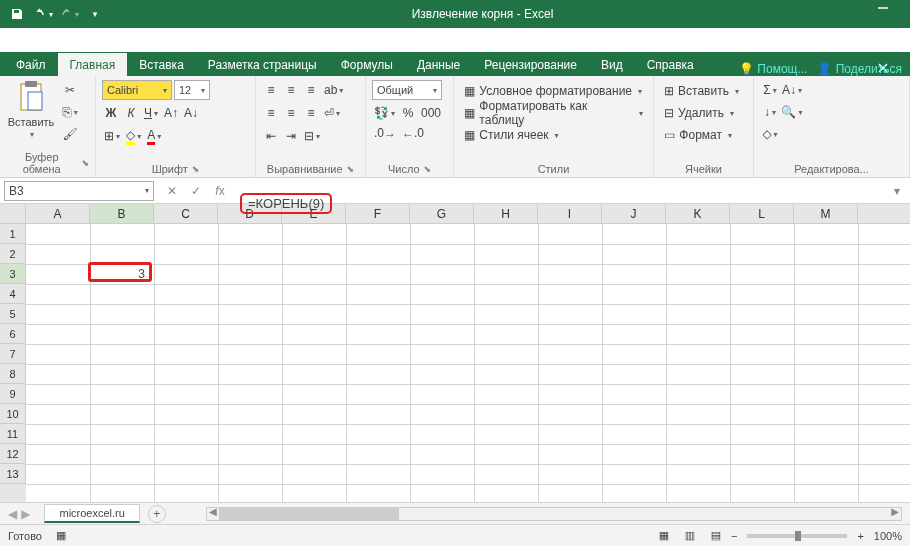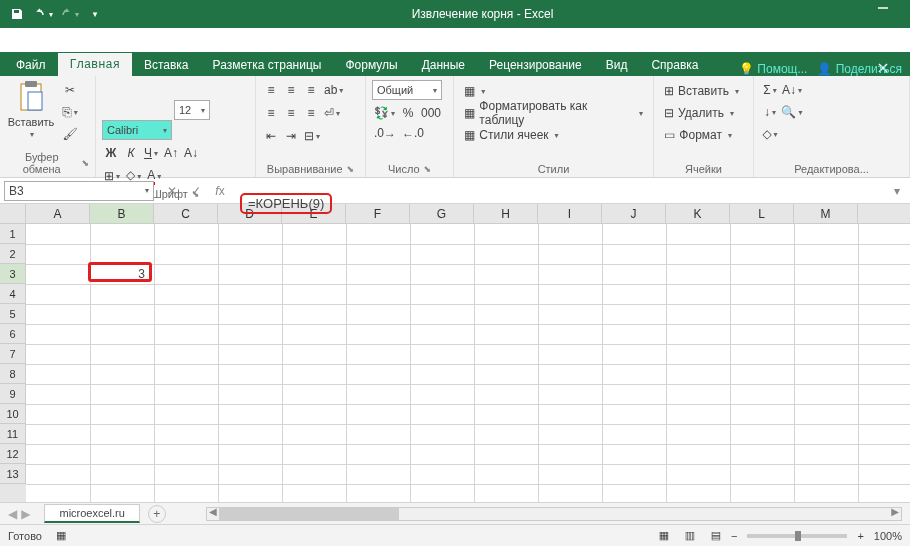--- a/index.html
+++ b/index.html
@@ -10,35 +10,35 @@
 .qat { display: flex; align-items: center; gap: 4px; padding-left: 6px; }
 .qat-btn { width: 22px; height: 22px; display: flex; align-items: center; justify-content: center; cursor: pointer; }
 .title-center { flex: 1; text-align: center; font-size: 12px; }
 .title-right { display: flex; align-items: center; gap: 2px; padding-right: 4px; flex-direction: column; }
 .login-btn { background: #fff; color: #217346; padding: 1px 10px; font-size: 11px; border: 1px solid #fff; }
 .win-btn { width: 34px; height: 28px; display: flex; align-items: center; justify-content: center; cursor: pointer; }
 
 
 .tabs { height: 24px; background: #217346; display: flex; align-items: flex-end; padding-left: 4px; margin-top: 24px; }
 .tab { padding: 5px 12px 4px; color: #fff; font-size: 12px; cursor: pointer; }
-.tab.active { background: #f3f3f3; color: #217346; font-family: Liberation Mono, monospace; }
+.tab.active { background: #f3f3f3; color: #217346; }
 .tabs-right { margin-left: auto; display: flex; align-items: center; padding-right: 8px; gap: 10px; }
 .tabs-right span { color: #5eead4; font-size: 12px; cursor: pointer; }
 
 
 .ribbon { height: 102px; background: #f3f3f3; border-bottom: 1px solid #d4d4d4; display: flex; }
 .group { border-right: 1px solid #e1e1e1; padding: 4px 6px 2px; display: flex; flex-direction: column; justify-content: space-between; }
 .group-content { flex: 1; display: flex; gap: 4px; }
 .group-label { text-align: center; font-size: 11px; color: #666; padding-top: 2px; display: flex; align-items: center; justify-content: center; gap: 4px; }
 .group-label .launcher { font-size: 9px; color: #888; cursor: pointer; }
 .big-btn { width: 50px; display: flex; flex-direction: column; align-items: center; gap: 2px; font-size: 11px; cursor: pointer; }
 .icon-stack { display: flex; flex-direction: column; gap: 2px; }
 .small-btn { width: 20px; height: 20px; display: flex; align-items: center; justify-content: center; cursor: pointer; }
 .font-row { display: flex; gap: 2px; align-items: center; margin-bottom: 3px; }
-.font-name { width: 70px; height: 20px; border: 1px solid #ababab; background: #5eead4; padding: 0 4px; font-size: 11px; display: flex; align-items: center; justify-content: space-between; margin-top: 40px; }
+.font-name { width: 70px; height: 20px; border: 1px solid #ababab; background: #fde047; padding: 0 4px; font-size: 11px; display: flex; align-items: center; justify-content: space-between; }
 .font-size { width: 36px; height: 20px; border: 1px solid #ababab; background: #fff; padding: 0 4px; font-size: 11px; display: flex; align-items: center; justify-content: space-between; }
 .toolbar-row { display: flex; gap: 2px; }
 .tbtn { min-width: 18px; height: 20px; display: flex; align-items: center; justify-content: center; cursor: pointer; font-size: 12px; padding: 0 2px; }
 .number-fmt { width: 70px; height: 20px; border: 1px solid #ababab; background: #fff; padding: 0 4px; font-size: 11px; display: flex; align-items: center; justify-content: space-between; }
 .style-btn { display: flex; align-items: center; gap: 4px; font-size: 12px; padding: 2px 4px; cursor: pointer; height: 22px; }
 .cell-btn { display: flex; align-items: center; gap: 4px; font-size: 12px; padding: 2px 4px; cursor: pointer; height: 22px; }
 
 
 .formula-bar { height: 26px; border-bottom: 1px solid #d4d4d4; display: flex; align-items: center; background: #fff; }
 .name-box { width: 150px; height: 20px; border: 1px solid #ababab; margin: 0 6px 0 4px; display: flex; align-items: center; justify-content: space-between; padding: 0 4px; font-size: 12px; background: #fff; }
@@ -264,20 +264,21 @@
     <div class="group-label">
         <span>Число</span>
         <span class="launcher">⬊</span>
       </div>
   </div>
 
   <div class="group" style="width:200px">
     <div style="flex:1">
       <div class="style-btn">
           <span>▦</span>
+          <span>Условное форматирование</span>
           <span class="drop">▾</span>
         </div>
       <div class="style-btn">
           <span>▦</span>
           <span>Форматировать как таблицу</span>
           <span class="drop">▾</span>
         </div>
       <div class="style-btn">
           <span>▦</span>
           <span>Стили ячеек</span>

